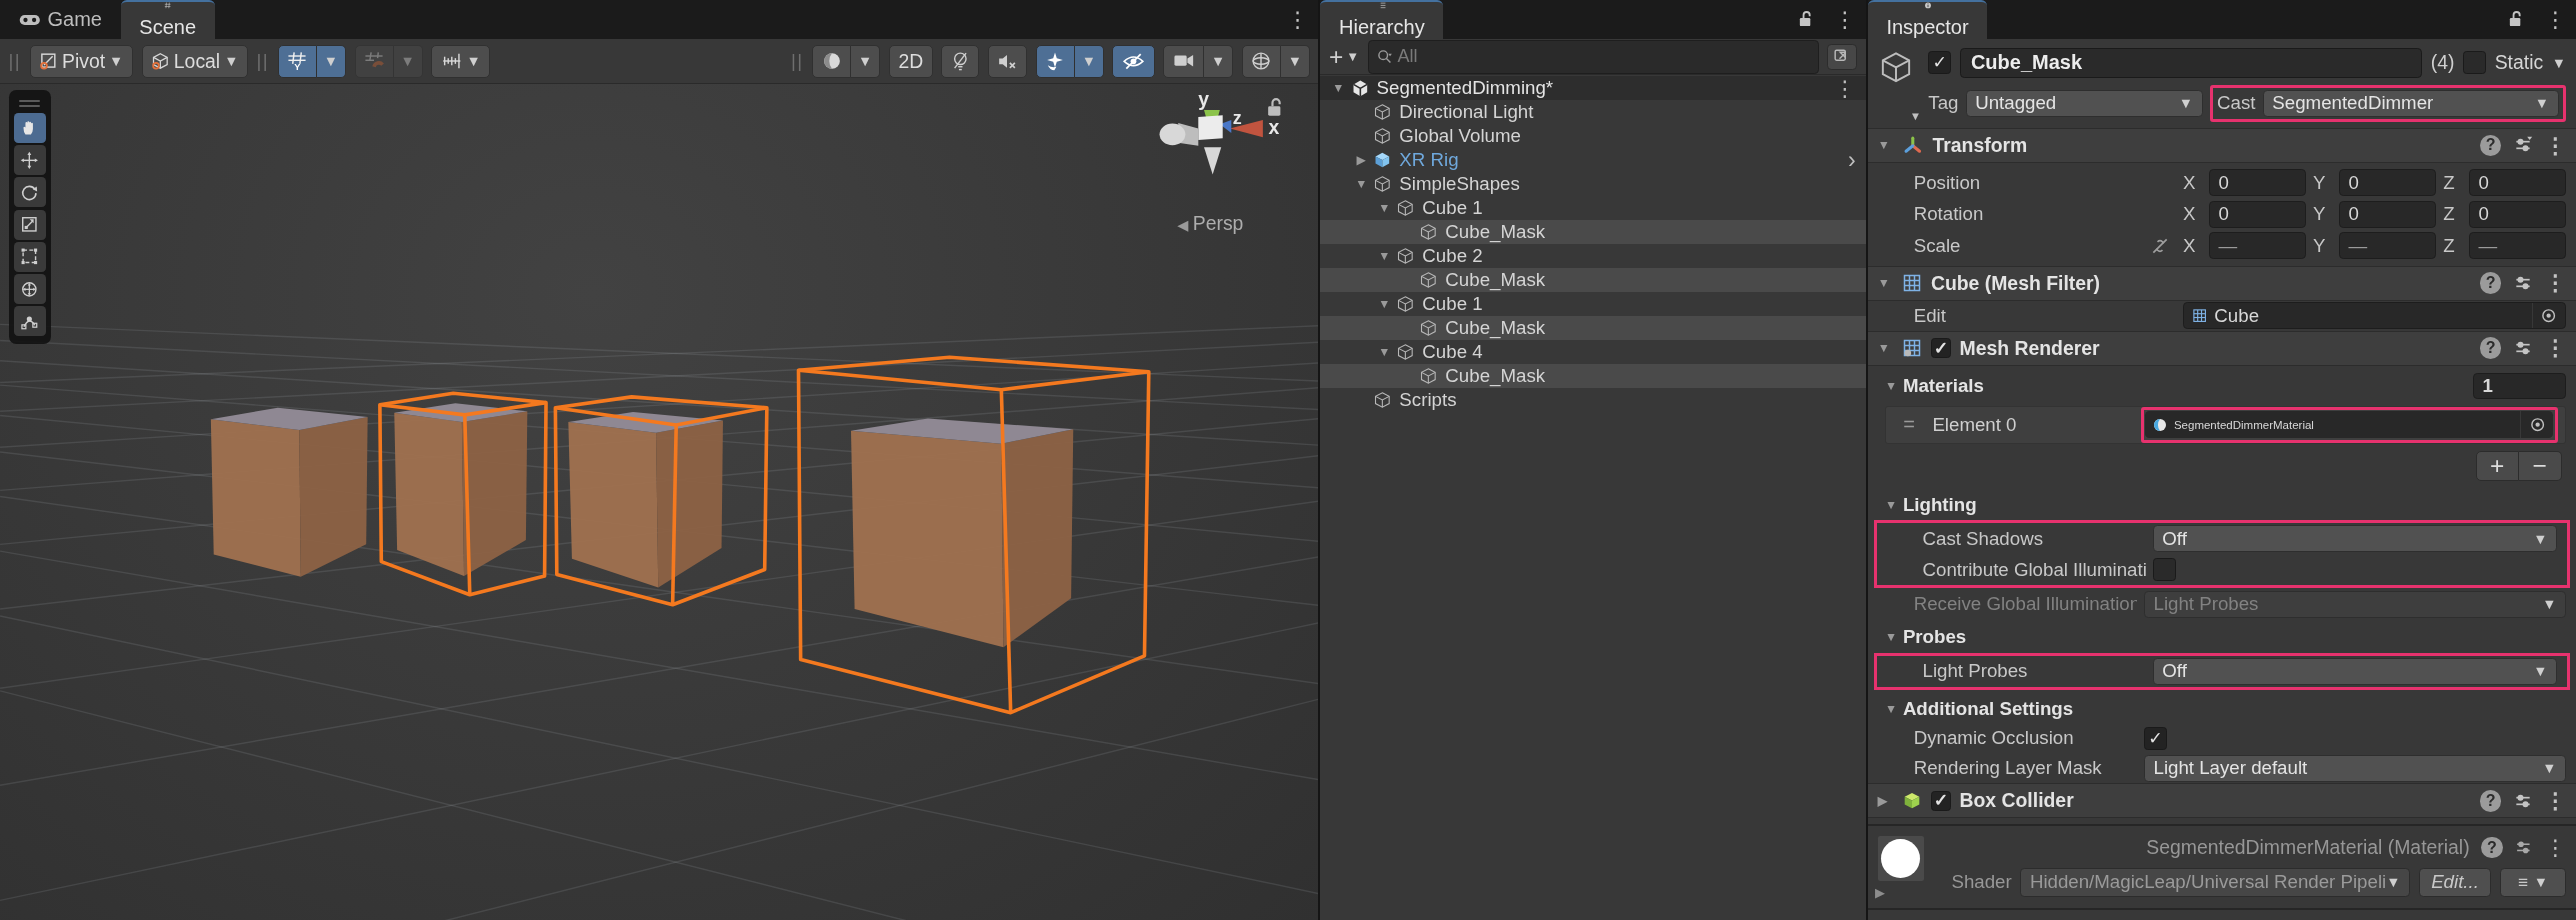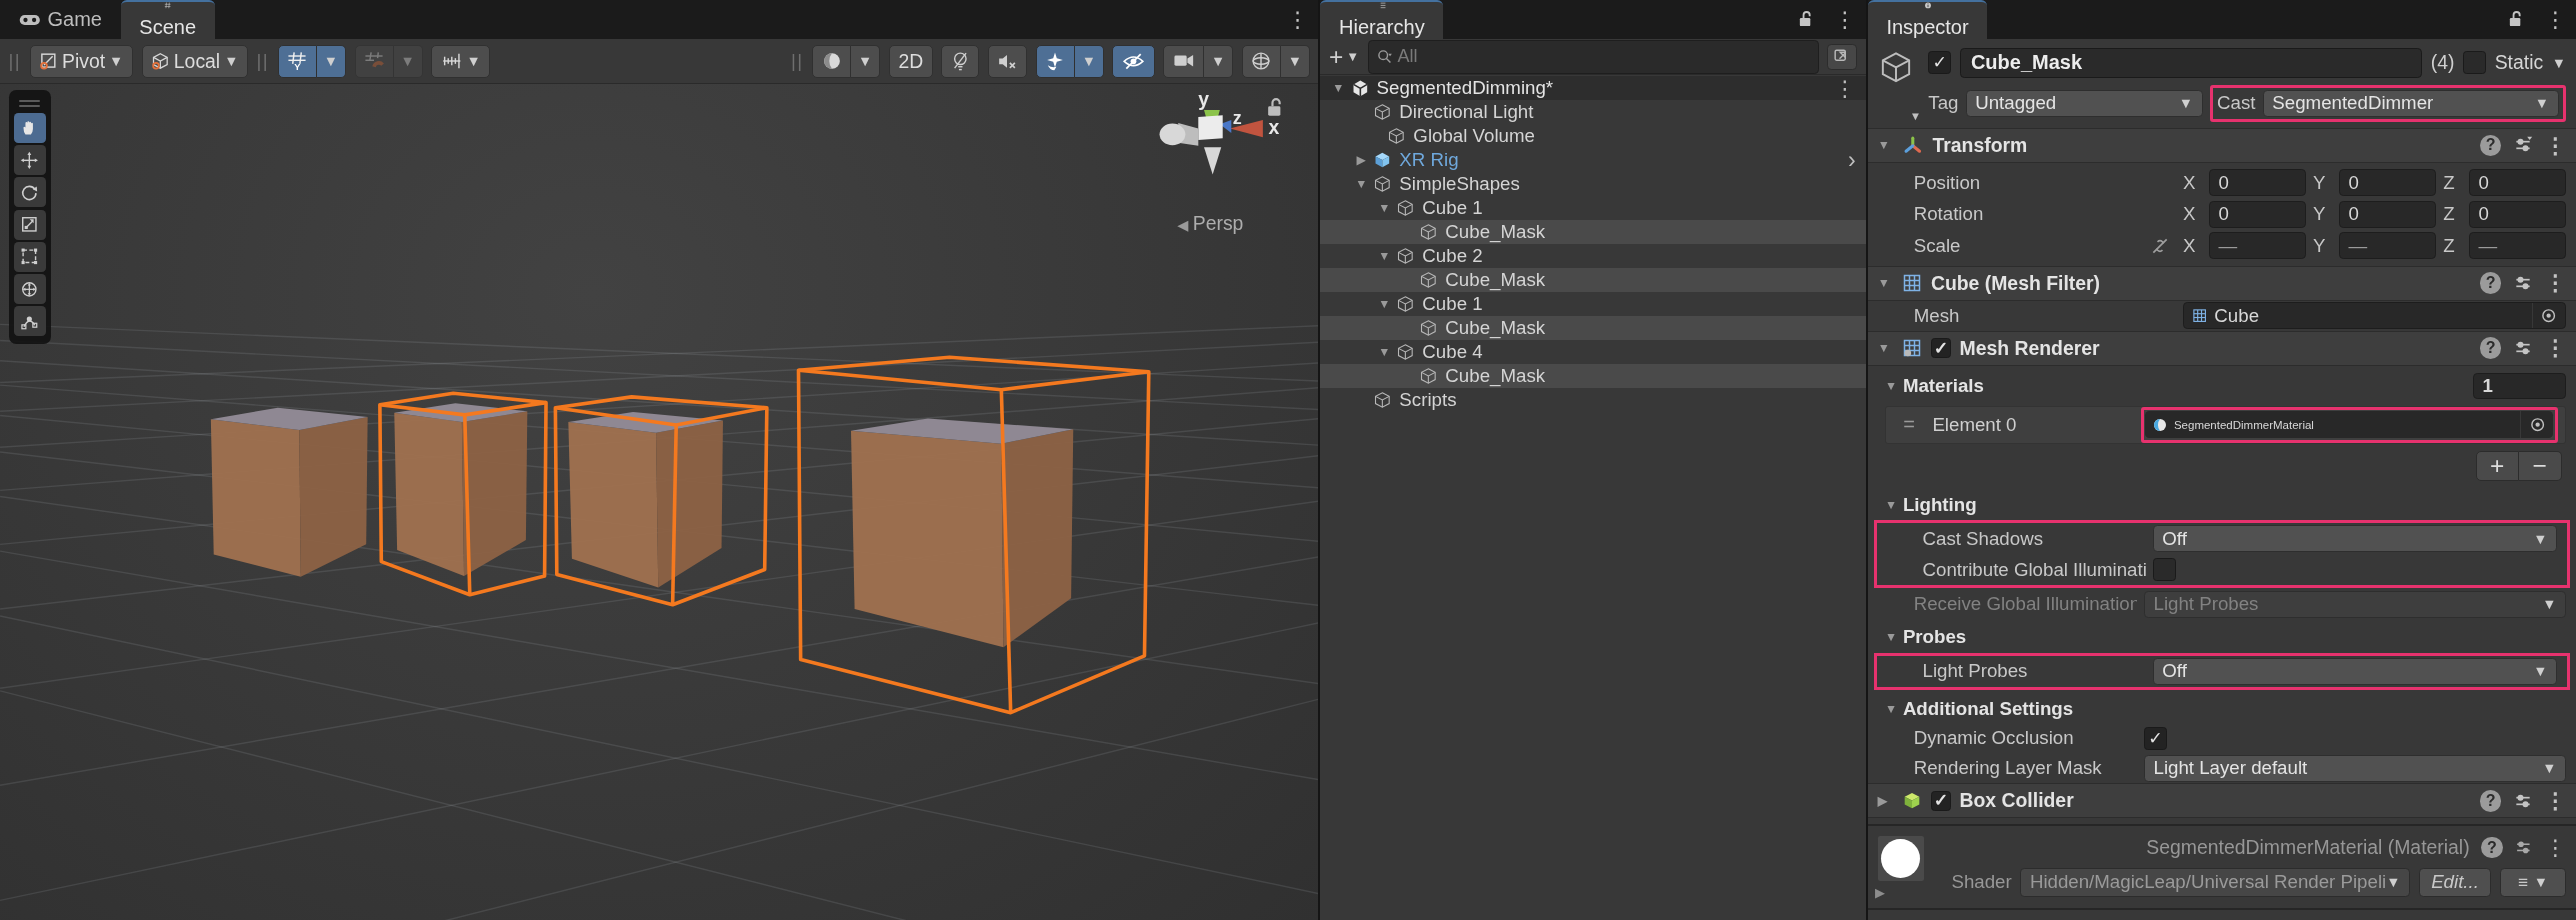--- a/index.html
+++ b/index.html
@@ -513,21 +513,21 @@
         <span class="ticon">
           <svg width="18.7" height="18.7" viewBox="0 0 26 26">
             <g stroke="#B8B8B8" stroke-width="1.5" fill="none">
               <polygon points="13,2.5 22.5,7.5 22.5,17.5 13,22.5 3.5,17.5 3.5,7.5"></polygon>
               <path d="M3.5 7.5 L13 12.5 L22.5 7.5 M13 12.5 V22.5"></path>
             </g>
           </svg>
         </span>
         <span class="lbl">Directional Light</span>
       </div>
-      <div class="trow" style="padding-left: 44px;">
+      <div class="trow" style="padding-left: 30px;">
         <span class="arr"></span>
         <span class="ticon">
           <svg width="18.7" height="18.7" viewBox="0 0 26 26">
             <g stroke="#B8B8B8" stroke-width="1.5" fill="none">
               <polygon points="13,2.5 22.5,7.5 22.5,17.5 13,22.5 3.5,17.5 3.5,7.5"></polygon>
               <path d="M3.5 7.5 L13 12.5 L22.5 7.5 M13 12.5 V22.5"></path>
             </g>
           </svg>
         </span>
         <span class="lbl">Global Volume</span>
@@ -829,21 +829,21 @@
               <line x1="4" y1="8" x2="20" y2="8"></line>
               <line x1="4" y1="16" x2="20" y2="16"></line>
               <circle cx="9" cy="8" r="2.6" fill="#C4C4C4"></circle>
               <circle cx="15" cy="16" r="2.6" fill="#C4C4C4"></circle>
             </g>
           </svg>
         <span class="kebab">⋮</span>
         </span>
     </div>
     <div class="irow" style="padding-top:5.8px; padding-bottom:5.8px;">
-      <span class="ilabel">Mesh</span>
+      <span class="ilabel">Edit</span>
         <span class="gapw"></span>
       <div class="ofield">
         <svg width="17.3" height="17.3" viewBox="0 0 24 24">
             <g stroke="#7FB2E5" stroke-width="1.6" fill="none">
               <rect x="4" y="4" width="16" height="16"></rect>
               <line x1="9.3" y1="4" x2="9.3" y2="20"></line>
               <line x1="14.6" y1="4" x2="14.6" y2="20"></line>
               <line x1="4" y1="9.3" x2="20" y2="9.3"></line>
               <line x1="4" y1="14.6" x2="20" y2="14.6"></line>
             </g>

